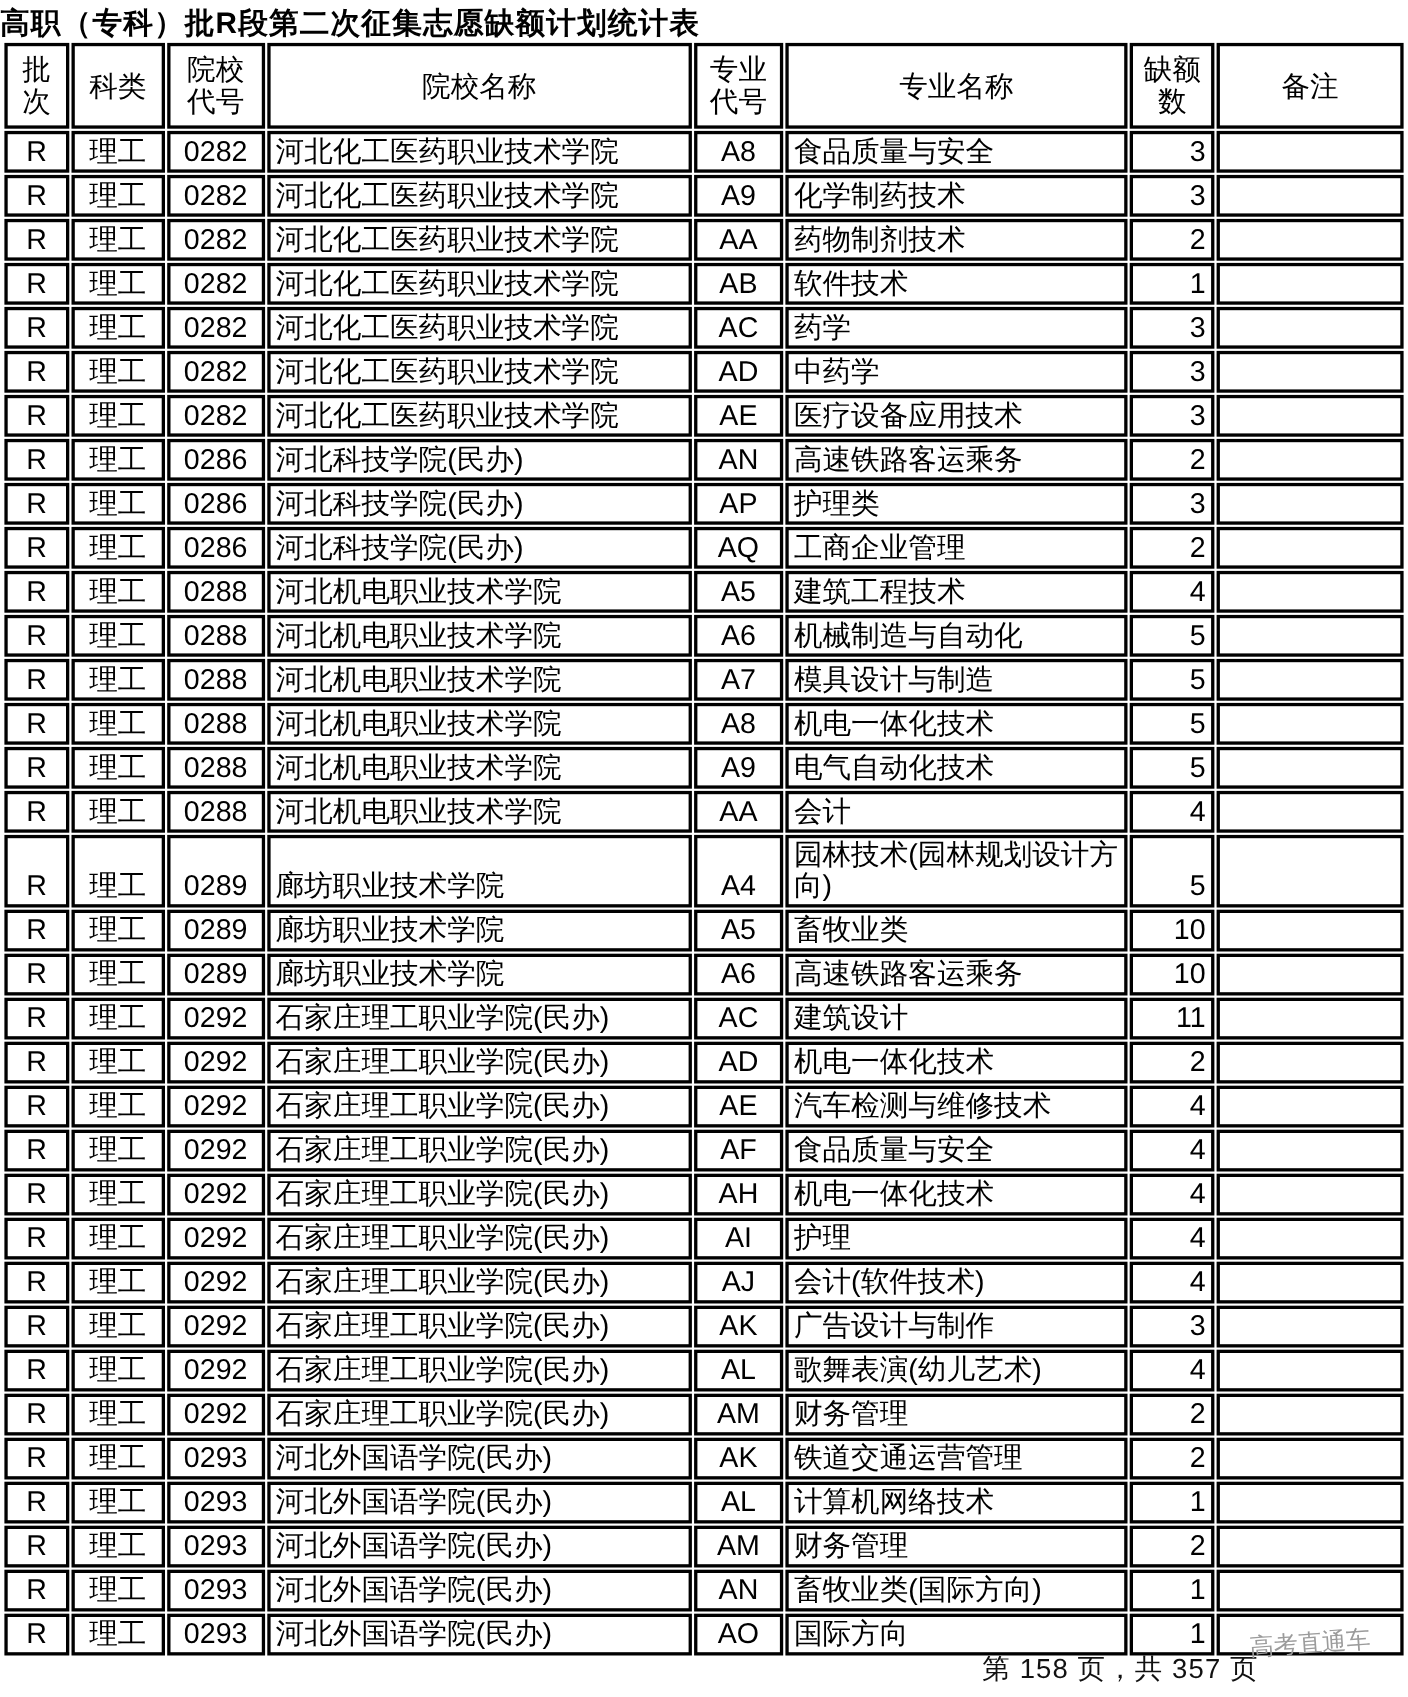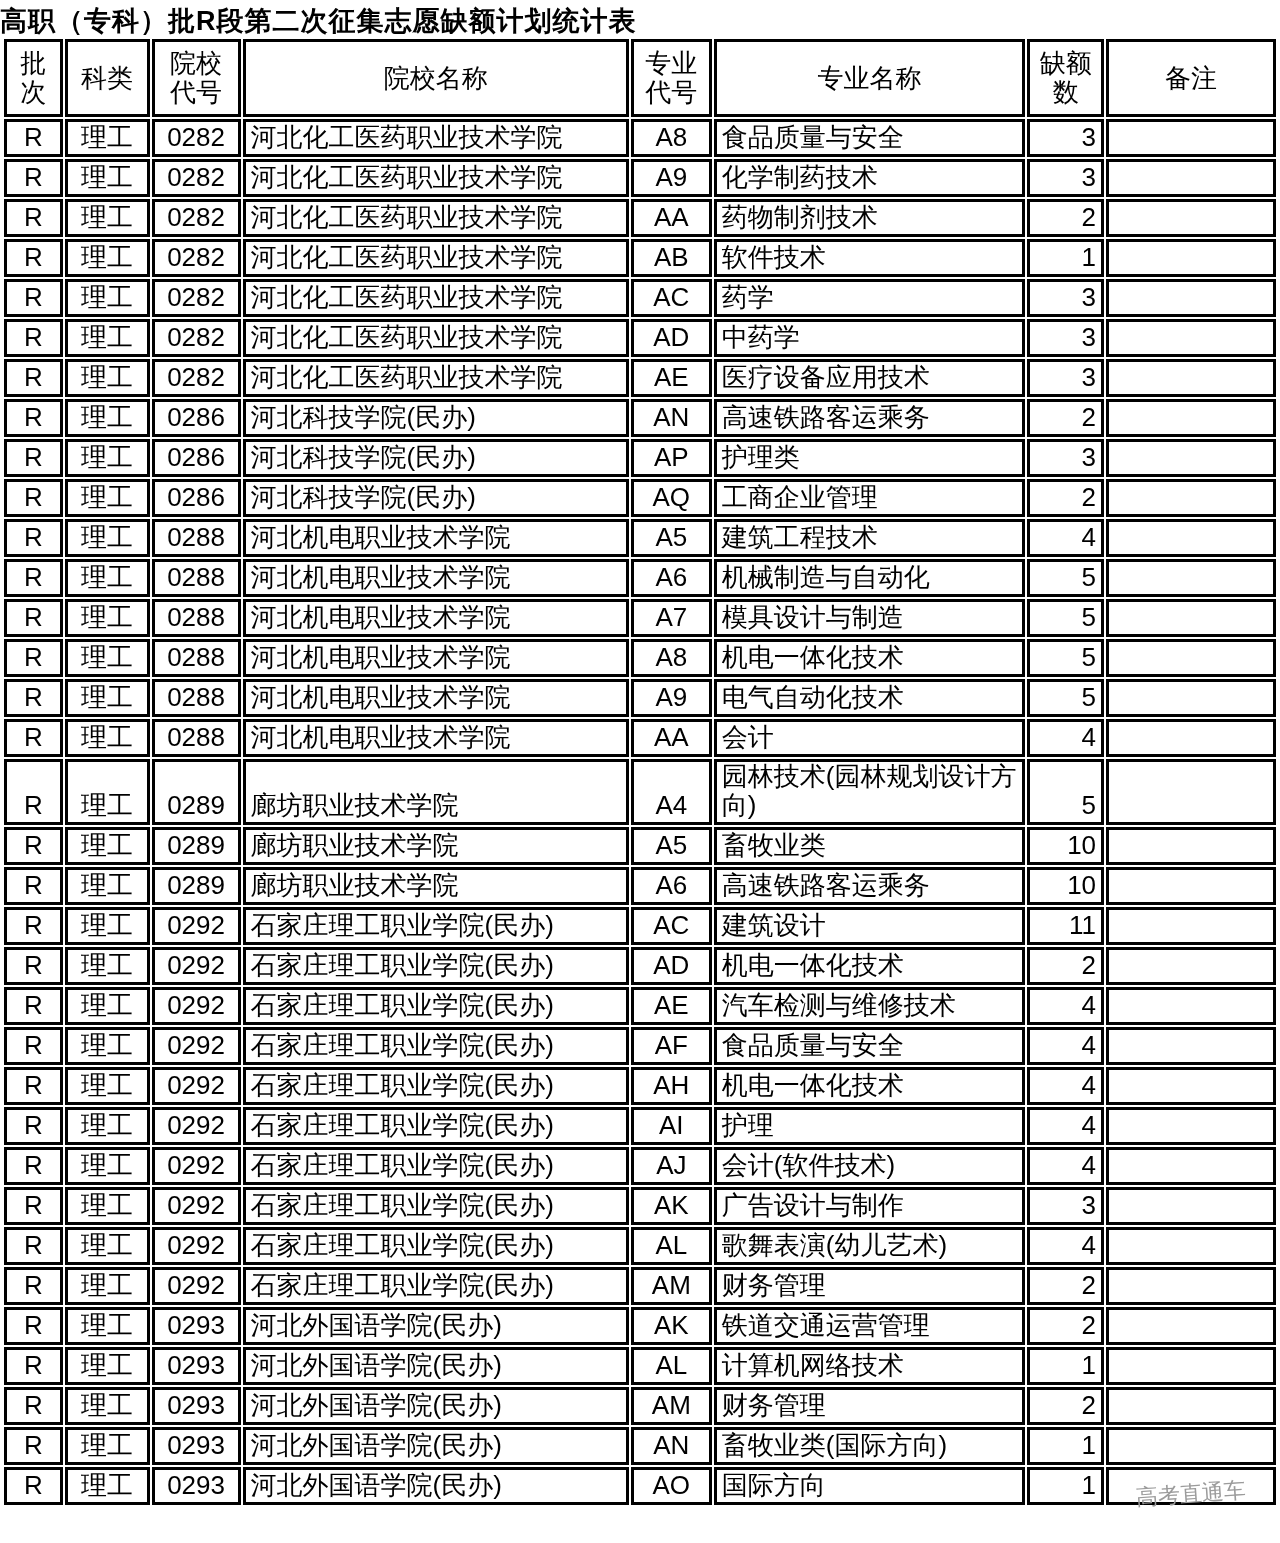--- a/index.html
+++ b/index.html
@@ -459,15 +459,16 @@
       <td class="c-center">0293</td>
       <td class="c-left">河北外国语学院(民办)</td>
       <td class="c-center">AO</td>
       <td class="c-left">国际方向</td>
       <td class="c-right">1</td>
       <td class="c-left"></td>
     </tr>
       </tbody>
   </table>
 
+  <div class="page-info">第 158 页，共 357 页</div>
   <div class="watermark">高考直通车</div>
 
 </div>
 
 </body></html>

